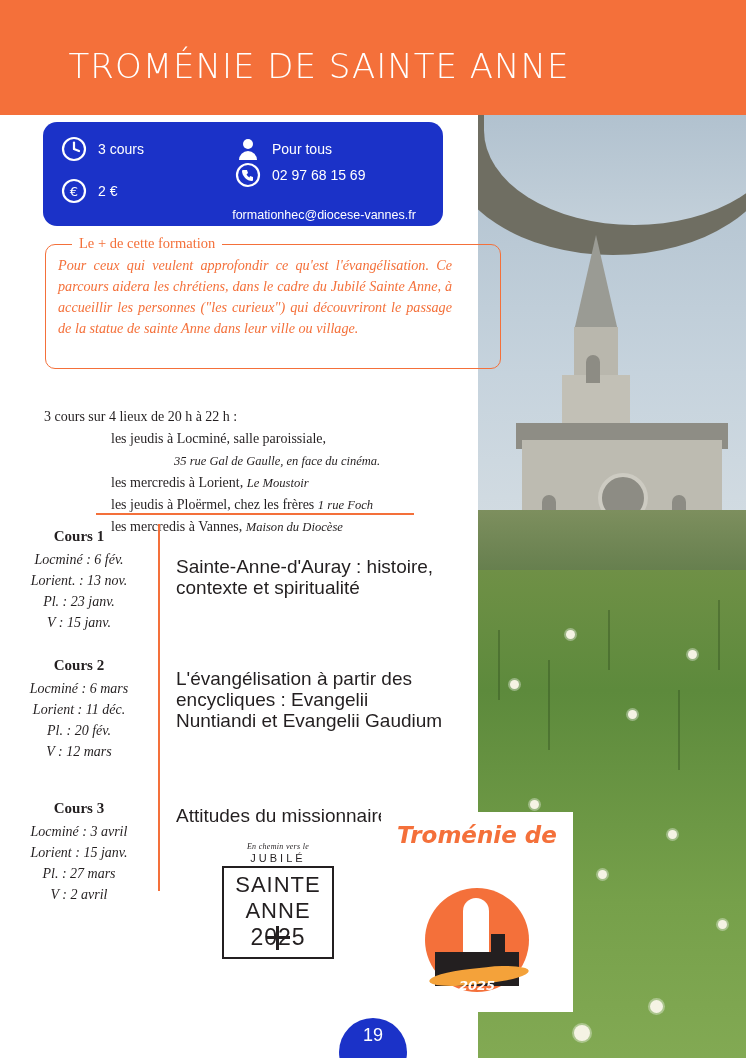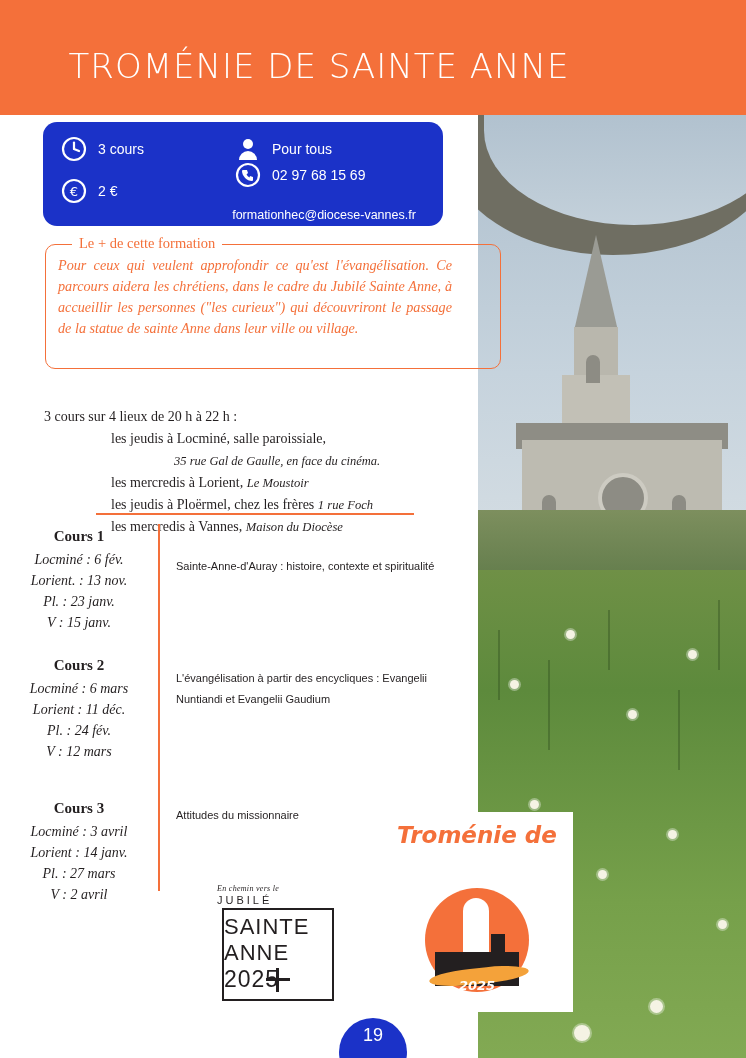--- a/index.html
+++ b/index.html
@@ -228,37 +228,38 @@
   }
   .course-date {
     font-size: 14px;
     font-style: italic;
     line-height: 21px;
   }
   .course-right {
     position: absolute;
     left: 176px;
     width: 270px;
-    font-size: 11px;
+    font-size: 19px;
     line-height: 21px;
     color: #231f20;
     font-family: "Liberation Sans", sans-serif;
   }
   .c1-left { left: 4px; top: 528px; }
   .c1-right { top: 556px; }
   .c2-left { left: 4px; top: 657px; }
   .c2-right { top: 668px; }
   .c3-left { left: 4px; top: 800px; }
   .c3-right { top: 805px; }
 
   
   .jubile {
     position: absolute;
-    left: 217px; top: 884px;
+    left: 217px; top: 842px;
     width: 122px; height: 140px;
+    text-align: center;
   }
   .jubile .sub {
     font-size: 8px;
     font-style: italic;
     color: #231f20;
     letter-spacing: .3px;
     font-family: "Liberation Serif", serif;
   }
   .jubile .jtop {
     font-size: 11px;
@@ -505,29 +506,29 @@
   <div class="course-date">Lorient. : 13 nov.</div>
   <div class="course-date">Pl. : 23 janv.</div>
   <div class="course-date">V : 15 janv.</div>
 </div>
 <div class="course-right c1-right">Sainte-Anne-d'Auray : histoire, contexte et spiritualité</div>
 
 <div class="course-left c2-left">
   <div class="course-title">Cours 2</div>
   <div class="course-date">Locminé : 6 mars</div>
   <div class="course-date">Lorient : 11 déc.</div>
-  <div class="course-date">Pl. : 24 fév.</div>
+  <div class="course-date">Pl. : 20 fév.</div>
   <div class="course-date">V : 12 mars</div>
 </div>
 <div class="course-right c2-right">L'évangélisation à partir des encycliques : Evangelii Nuntiandi et Evangelii Gaudium</div>
 
 <div class="course-left c3-left">
   <div class="course-title">Cours 3</div>
   <div class="course-date">Locminé : 3 avril</div>
-  <div class="course-date">Lorient : 14 janv.</div>
+  <div class="course-date">Lorient : 15 janv.</div>
   <div class="course-date">Pl. : 27 mars</div>
   <div class="course-date">V : 2 avril</div>
 </div>
 <div class="course-right c3-right">Attitudes du missionnaire</div>
 
 <div class="jubile">
   <div class="sub">En chemin vers le</div>
   <div class="jtop">JUBILÉ</div>
   <div class="jbox">
     <div class="jname">SAINTE</div>

